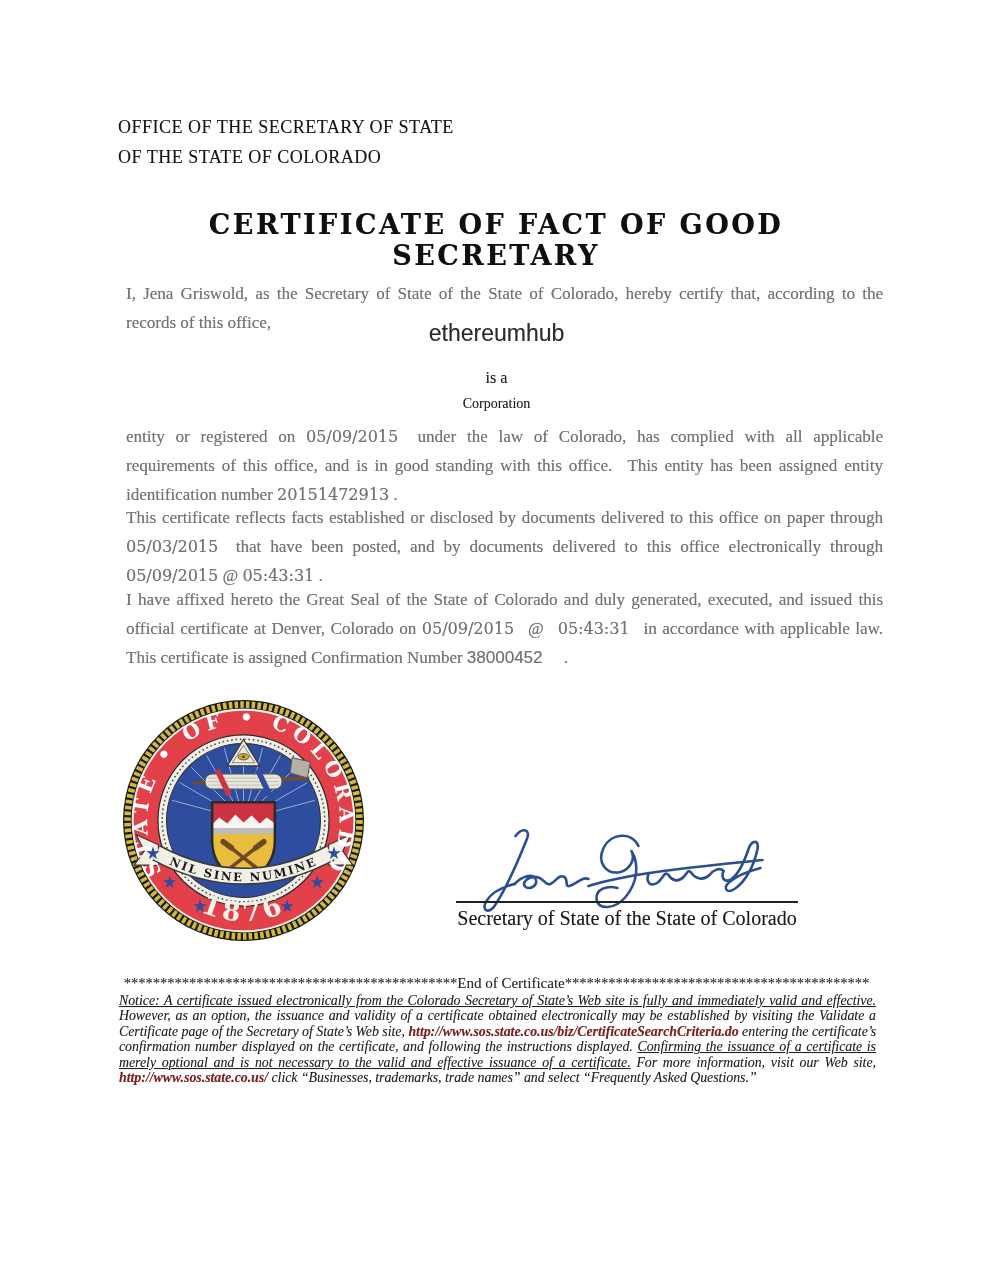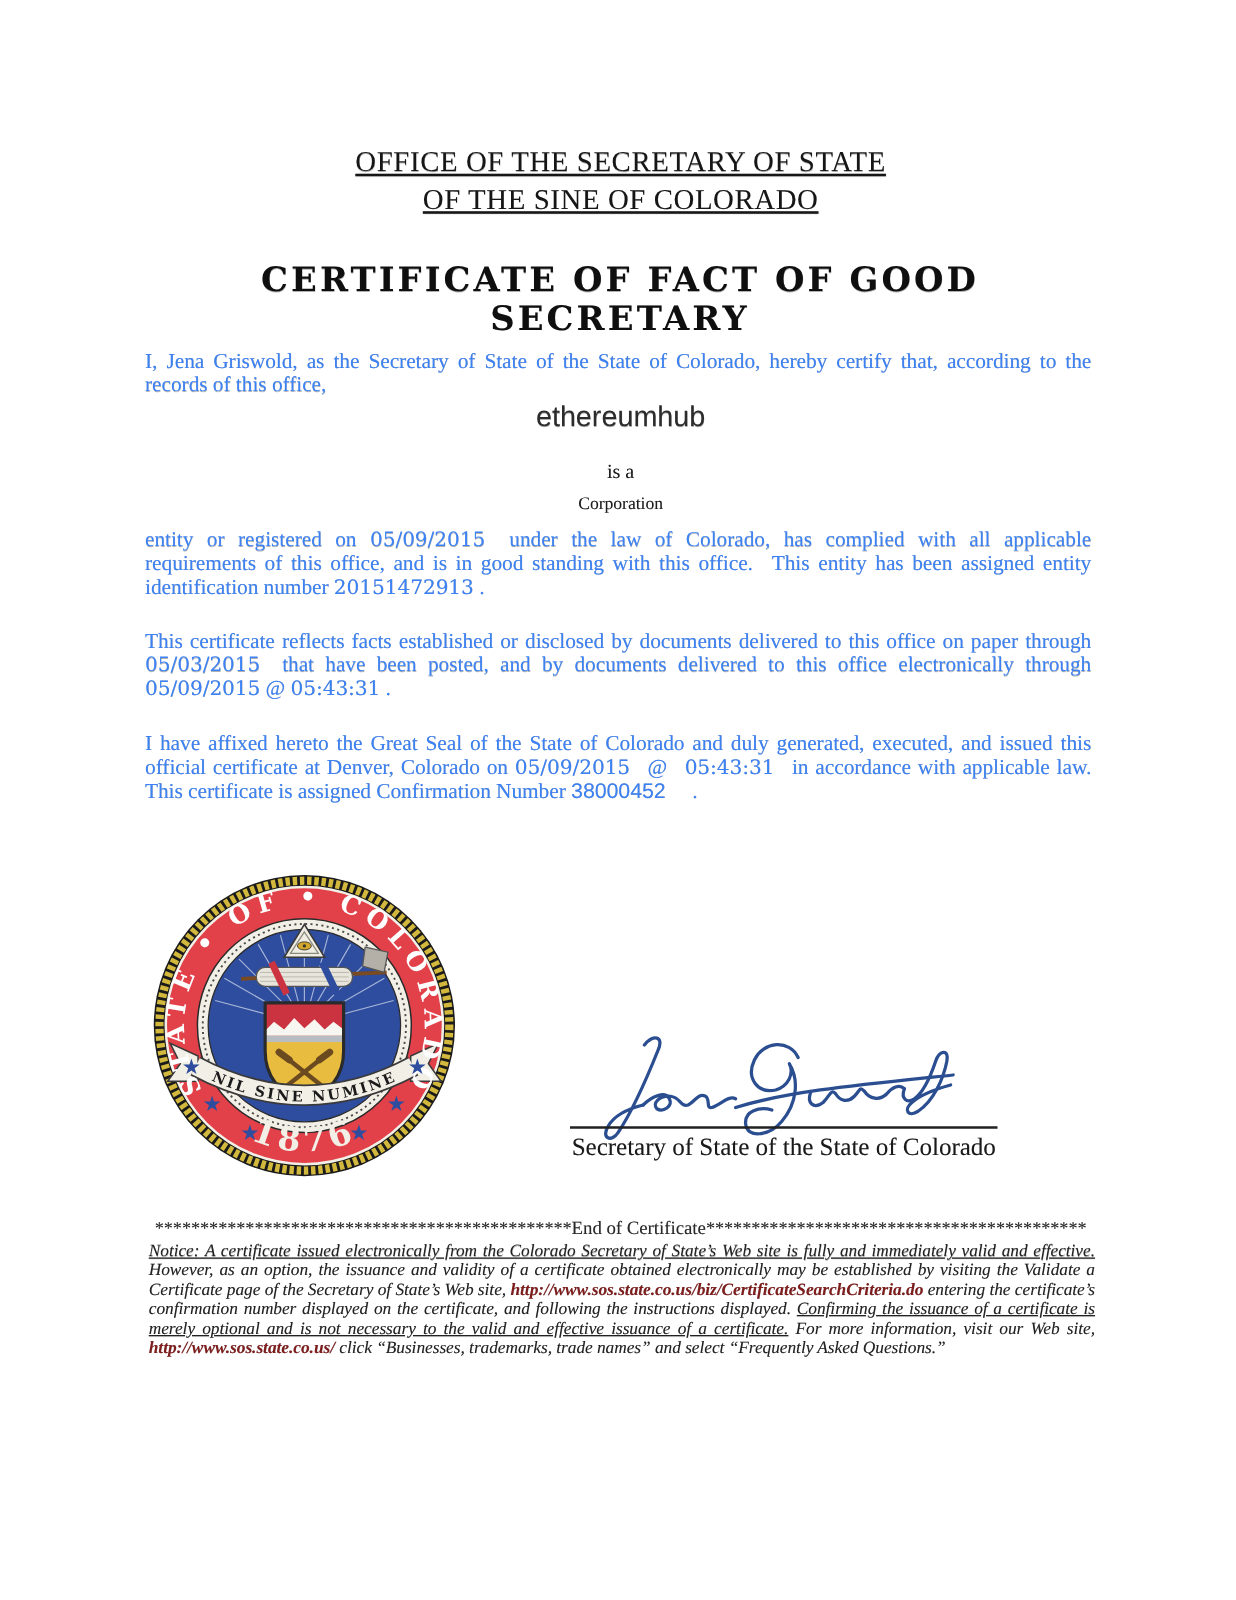--- a/index.html
+++ b/index.html
@@ -10,33 +10,33 @@
     height: 1280px;
     background: #ffffff;
     font-family: "Liberation Serif", serif;
     color: #1d1d1d;
     overflow: hidden;
   }
   .abs { position: absolute; }
   .scan { text-shadow: 0.2px 0.2px 0.4px rgba(30,30,30,0.35); }
 
   .header-line {
-    left: 118px; width: 757px; text-align: center;
-    font-size: 23px; letter-spacing: 0.5px; color: #161616; text-decoration: underline;
+    left: 118px; width: 757px; 
+    font-size: 18px; letter-spacing: 0.5px; color: #161616;
   }
   .doc-title {
     left: 110px; width: 772px; text-align: center;
     font-family: "DejaVu Serif", serif;
     font-weight: bold; font-size: 27px; letter-spacing: 2.5px;
     color: #0f0f0f;
   }
   .para {
-    left: 116px; width: 757px;
-    font-size: 17px; line-height: 19px;
-    text-align: justify; color: #3b82f6;
+    left: 126px; width: 757px;
+    font-size: 17px; line-height: 29px;
+    text-align: justify; color: #737373;
   }
   .center-line { left: 118px; width: 757px; text-align: center; }
   .entity-name { font-family: "Liberation Sans", sans-serif; font-size: 23px; color: #2c2c2c; }
   .isa { font-size: 16px; }
   .entity-type { font-size: 14px; }
   .field-serif { font-family: "DejaVu Serif", serif; font-size: 16px; }
   .field-sans  { font-family: "Liberation Sans", sans-serif; font-size: 17px; }
 
   .sig-line { background: #222; }
   .sig-label { text-align: center; font-size: 20px; color: #1a1a1a; }
@@ -53,21 +53,21 @@
   }
   .notice .u { text-decoration: underline; }
   .notice .link { color: #7f1d1d; font-weight: bold; }
 </style>
 </head>
 <body>
 
 <div class="page">
 
   <div class="abs header-line scan" style="top:117px">OFFICE OF THE SECRETARY OF STATE</div>
-  <div class="abs header-line scan" style="top:147px">OF THE SINE OF COLORADO</div>
+  <div class="abs header-line scan" style="top:147px">OF THE STATE OF COLORADO</div>
 
   <div class="abs doc-title scan" style="top:209px">CERTIFICATE OF FACT OF GOOD SECRETARY</div>
 
   <div class="abs para scan" style="top:279px">
     <span>I, Jena Griswold, as the Secretary of State of the State of Colorado, hereby certify that, according to the records of this office,</span>
   </div>
 
   <div class="abs center-line entity-name scan" style="top:320px">ethereumhub</div>
   <div class="abs center-line isa scan" style="top:369px">is a</div>
   <div class="abs center-line entity-type scan" style="top:396px">Corporation</div>

